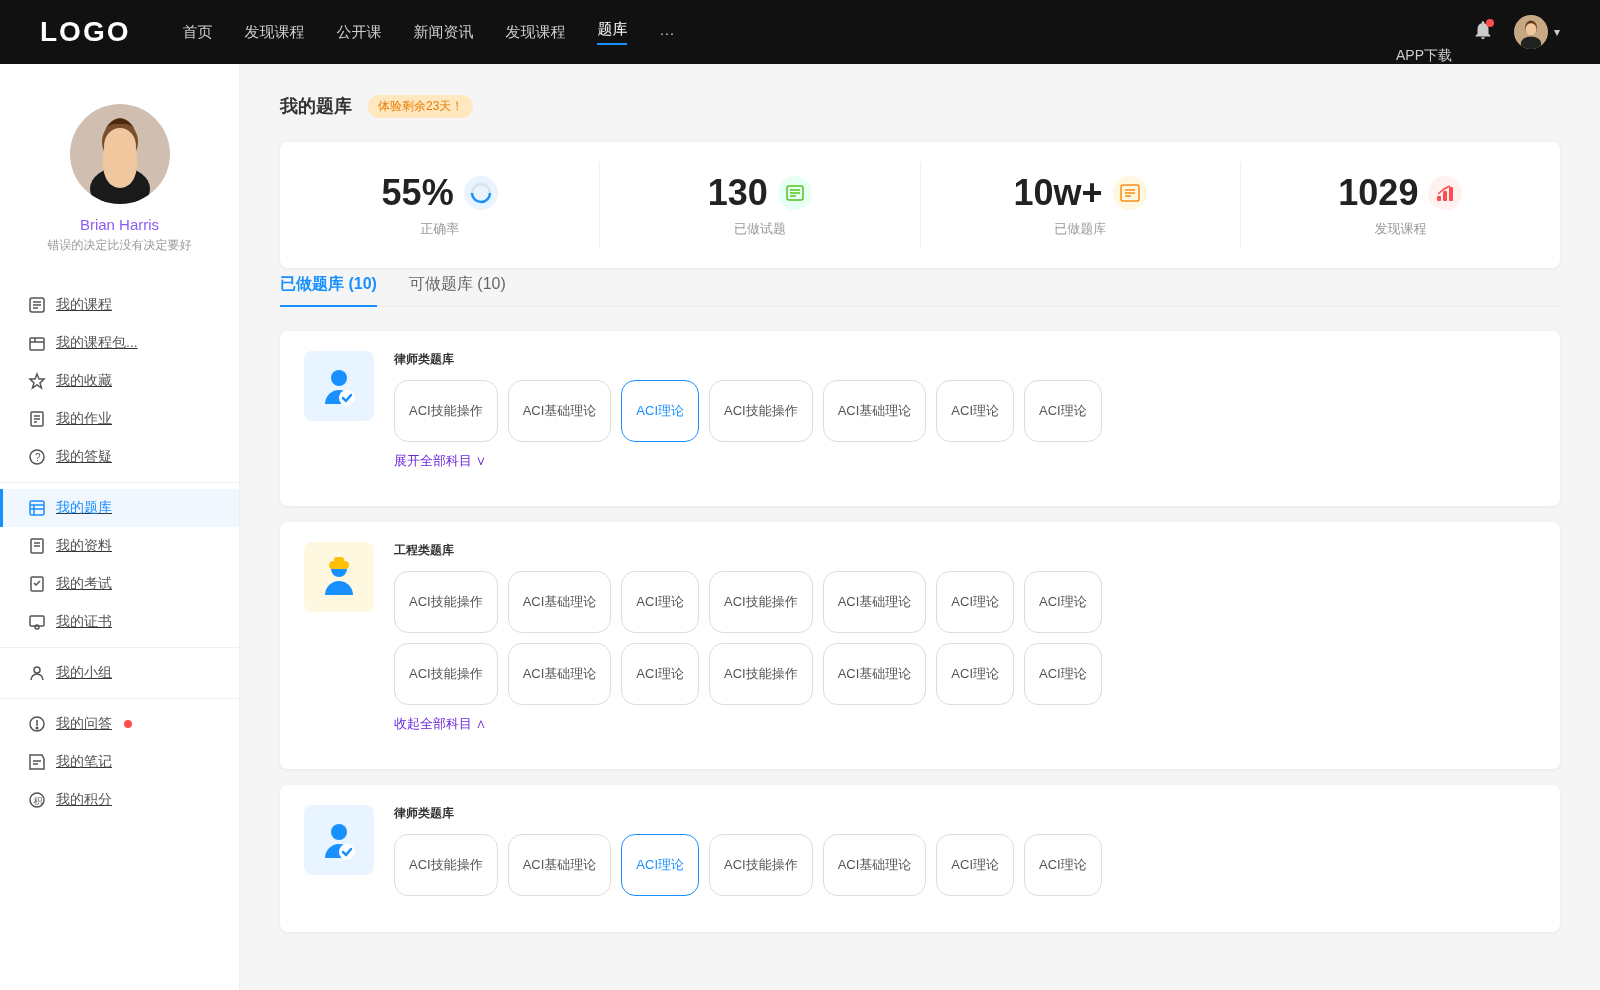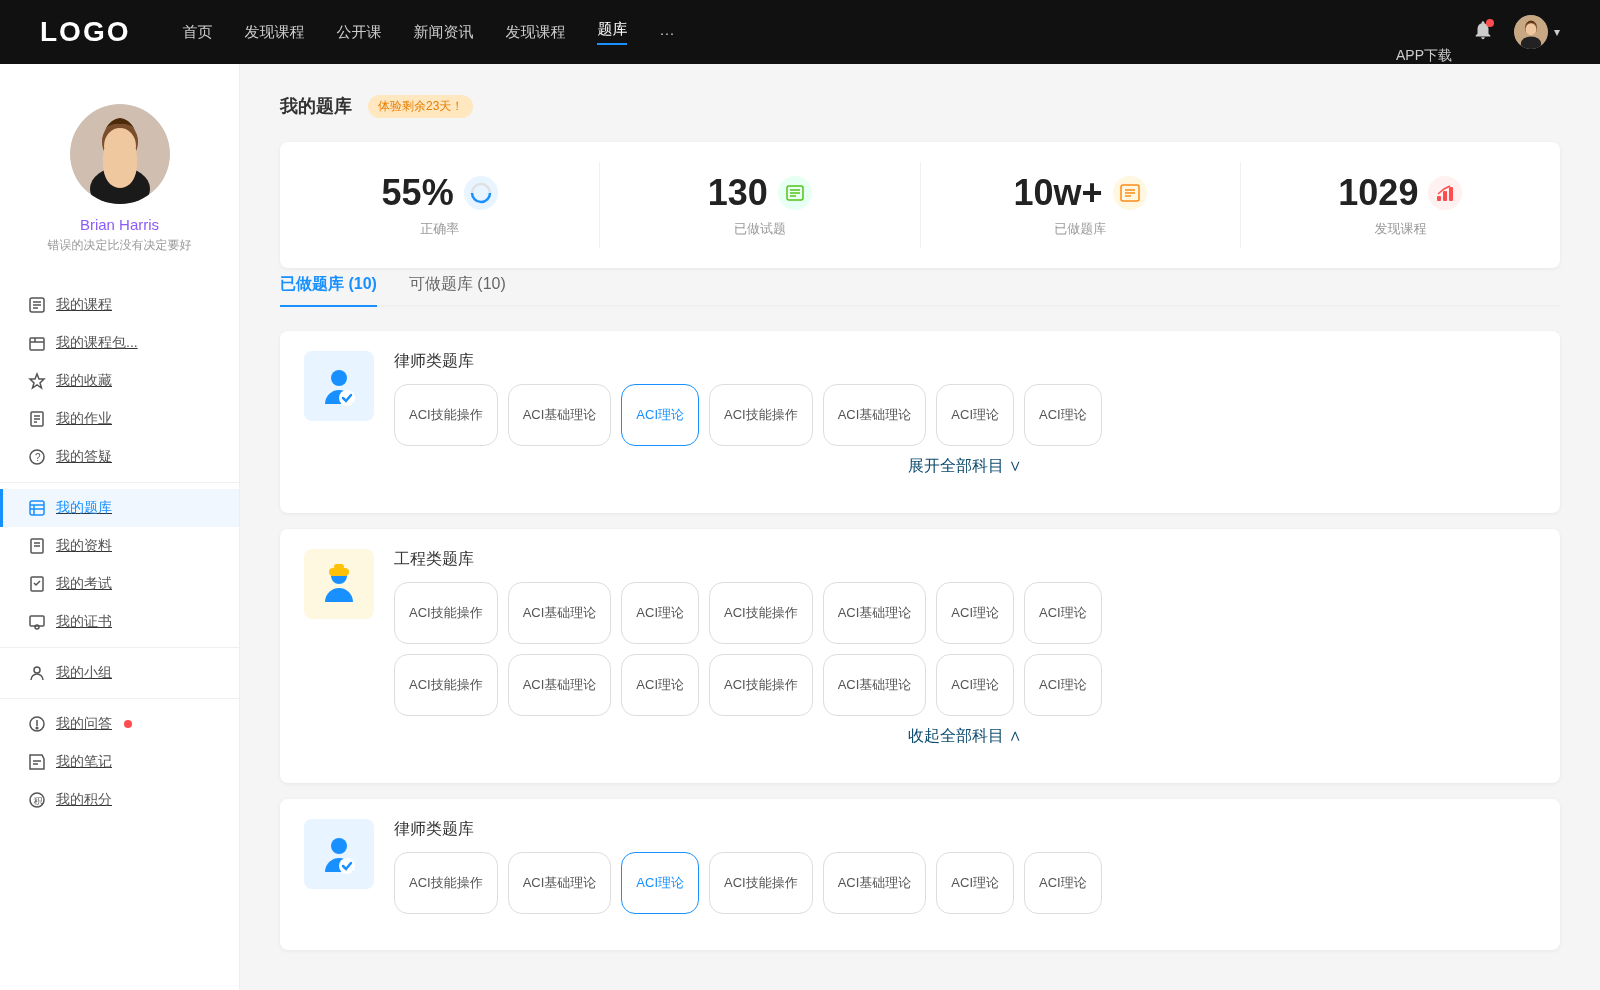--- a/index.html
+++ b/index.html
@@ -288,22 +288,22 @@
       height: 70px;
       border-radius: 8px;
       background: #e8f4ff;
       display: flex;
       align-items: center;
       justify-content: center;
       flex-shrink: 0;
     }
     .qbank-icon.engineer { background: #fff8e0; }
     .qbank-title {
-      font-size: 16px;
-      font-weight: 400;
+      font-size: 12px;
+      font-weight: 700;
       color: #333;
       margin-bottom: 12px;
     }
     .tags-row {
       display: flex;
       flex-wrap: wrap;
       gap: 10px;
     }
     .tag {
       font-size: 13px;
@@ -311,23 +311,23 @@
       padding: 21px 14px;
       border: 1px solid #ddd;
       border-radius: 14px;
       cursor: pointer;
     }
     .tag.active {
       color: #1890ff;
       border-color: #1890ff;
     }
     .expand-link {
-      text-align: center;
-      color: #0c4a6e;
-      font-size: 16px;
+      text-align: left;
+      color: #6d28d9;
+      font-size: 13px;
       margin-top: 10px;
       cursor: pointer;
     }
   </style>
 </head>
 <body>
 
 <nav class="navbar">
   <span class="navbar-logo">LOGO</span>
   <div class="nav-links">

